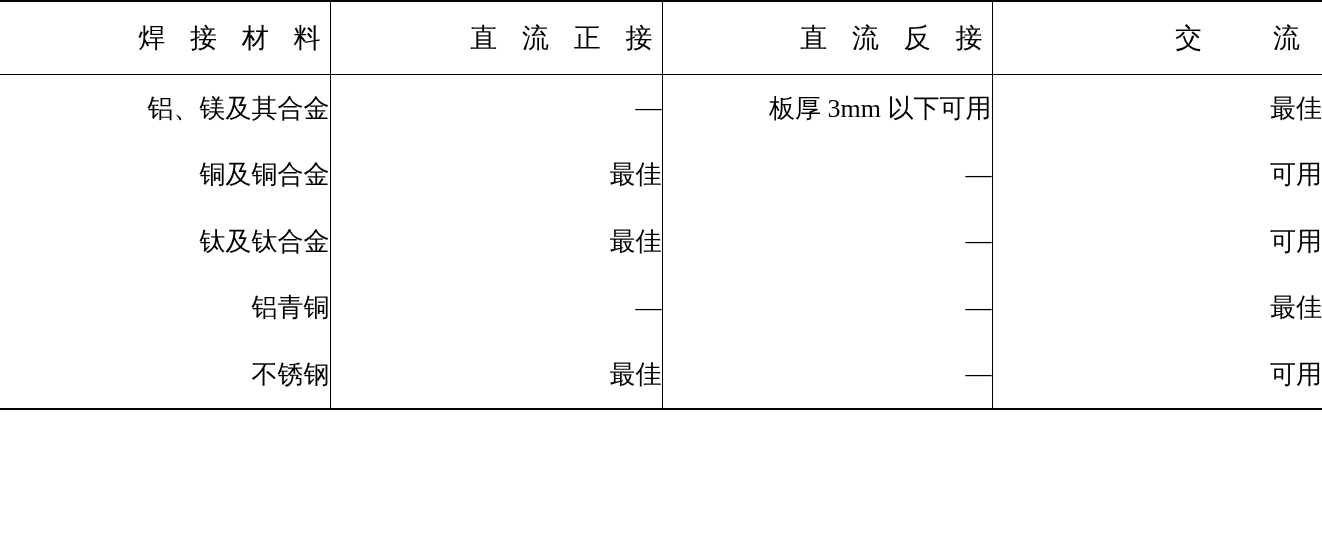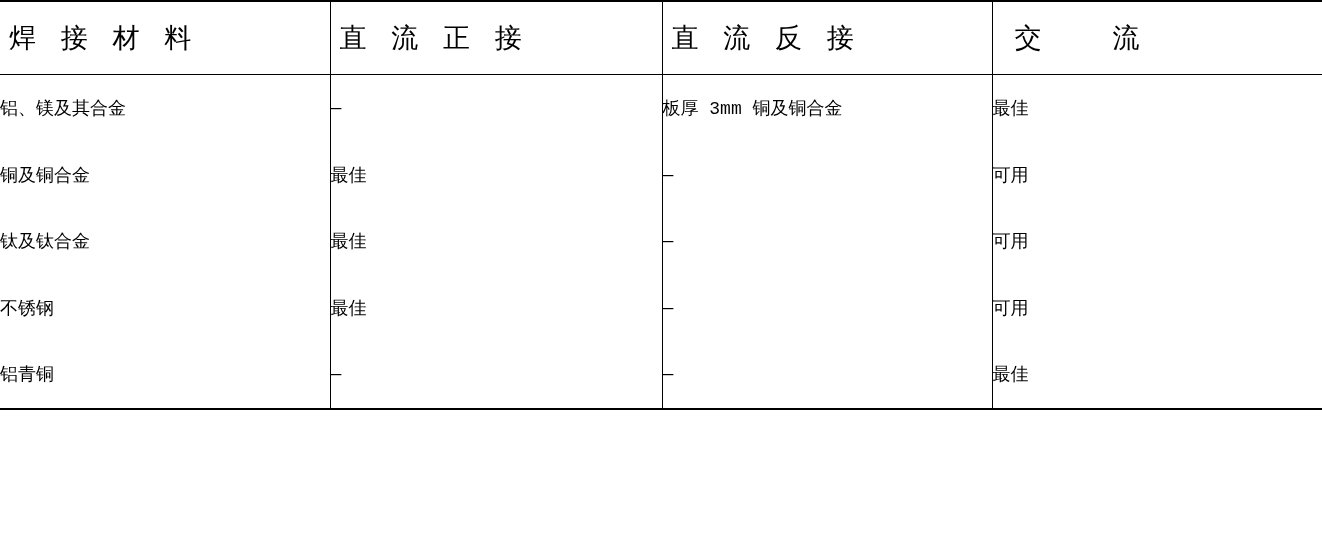--- a/index.html
+++ b/index.html
@@ -25,21 +25,21 @@
     width: 1322px;
     table-layout: fixed;
   }
   table.welding-table col.c0 { width: 330px; }
   table.welding-table col.c1 { width: 332px; }
   table.welding-table col.c2 { width: 330px; }
   table.welding-table col.c3 { width: 330px; }
 
   table.welding-table th,
   table.welding-table td {
-    text-align: left;
+    text-align: right;
     vertical-align: middle;
     font-weight: normal;
     padding: 0;
     border: none;
   }
   
   thead tr.header-row th {
     height: 72px;
     font-size: 27px;
     letter-spacing: 9px;
@@ -51,22 +51,21 @@
     letter-spacing: 22px;
     text-indent: 22px;
   }
   
   thead tr.header-row th.vsep,
   tbody tr td.vsep {
     border-left: 1.6px solid #000;
   }
   tbody tr td {
     height: 66.5px;
-    font-size: 18px;
-    font-family: Liberation Mono, monospace;
+    font-size: 26px;
   }
   tbody tr:last-child td {
     border-bottom: 2.5px solid #000;
   }
 </style>
 </head>
 <body>
 
 <div class="page">
   <table class="welding-table">
@@ -81,42 +80,42 @@
         <th>焊 接 材 料</th>
         <th class="vsep">直 流 正 接</th>
         <th class="vsep">直 流 反 接</th>
         <th class="vsep spaced-wide">交　流</th>
       </tr>
     </thead>
     <tbody>
       <tr>
         <td>铝、镁及其合金</td>
         <td class="vsep">—</td>
-        <td class="vsep">板厚 3mm 铜及铜合金</td>
+        <td class="vsep">板厚 3mm 以下可用</td>
         <td class="vsep">最佳</td>
       </tr>
       <tr>
         <td>铜及铜合金</td>
         <td class="vsep">最佳</td>
         <td class="vsep">—</td>
         <td class="vsep">可用</td>
       </tr>
       <tr>
         <td>钛及钛合金</td>
         <td class="vsep">最佳</td>
         <td class="vsep">—</td>
         <td class="vsep">可用</td>
       </tr>
       <tr>
+        <td>铝青铜</td>
+        <td class="vsep">—</td>
+        <td class="vsep">—</td>
+        <td class="vsep">最佳</td>
+      </tr>
+      <tr>
         <td>不锈钢</td>
         <td class="vsep">最佳</td>
         <td class="vsep">—</td>
         <td class="vsep">可用</td>
-      </tr>
-      <tr>
-        <td>铝青铜</td>
-        <td class="vsep">—</td>
-        <td class="vsep">—</td>
-        <td class="vsep">最佳</td>
       </tr>
     </tbody>
   </table>
 </div>
 
 </body></html>

